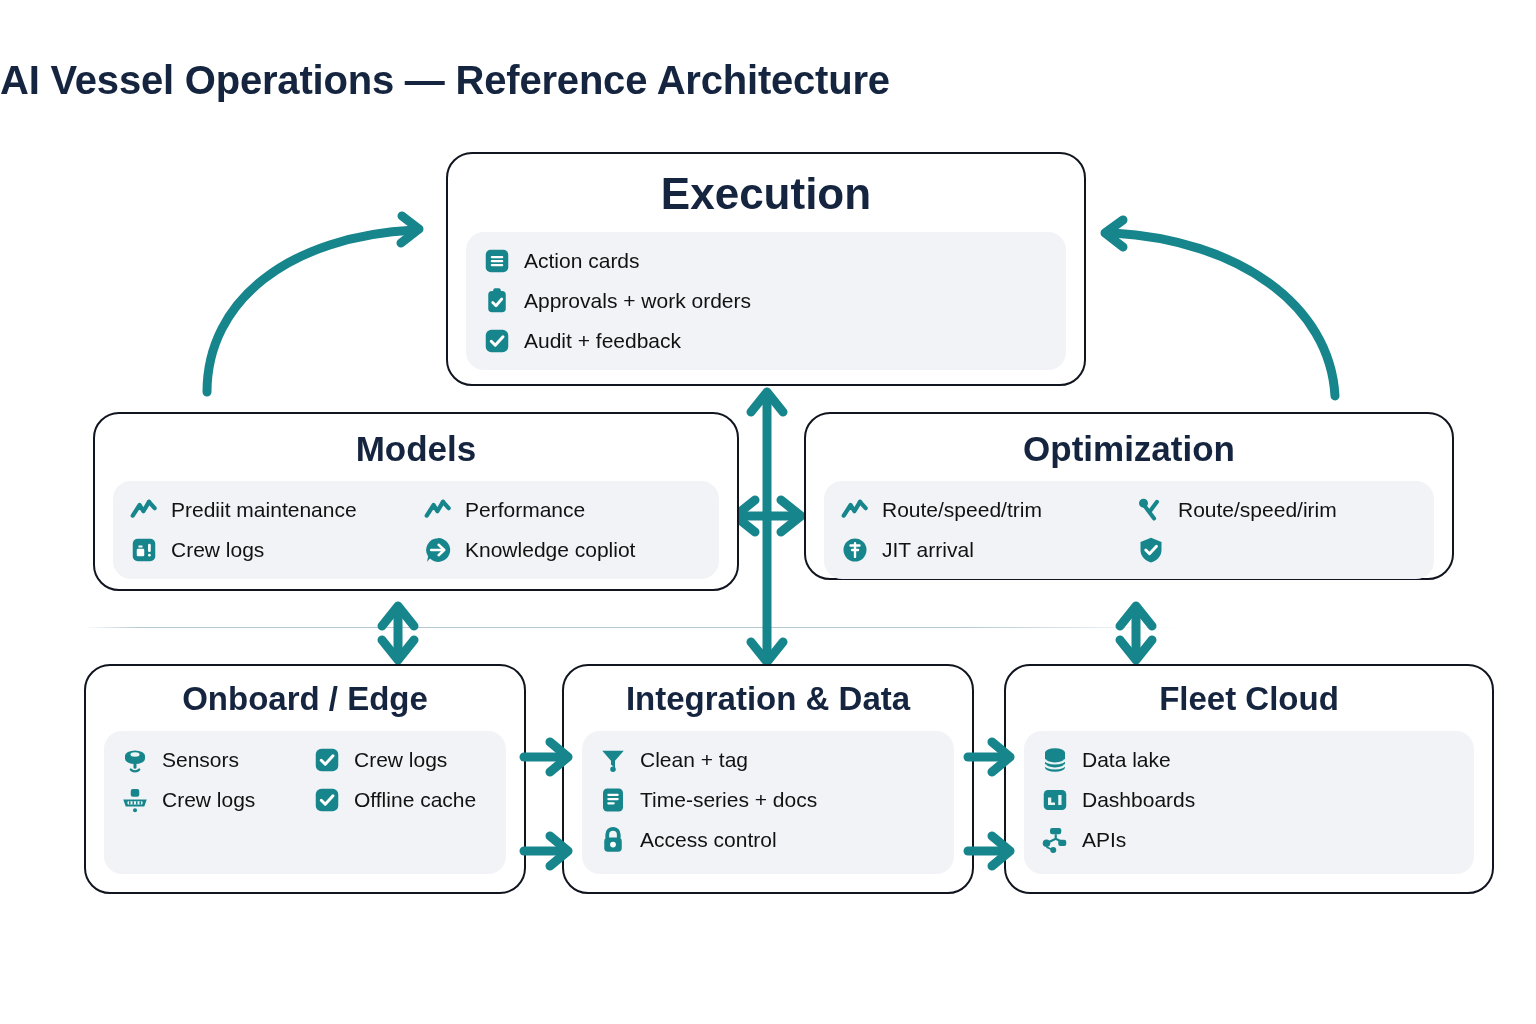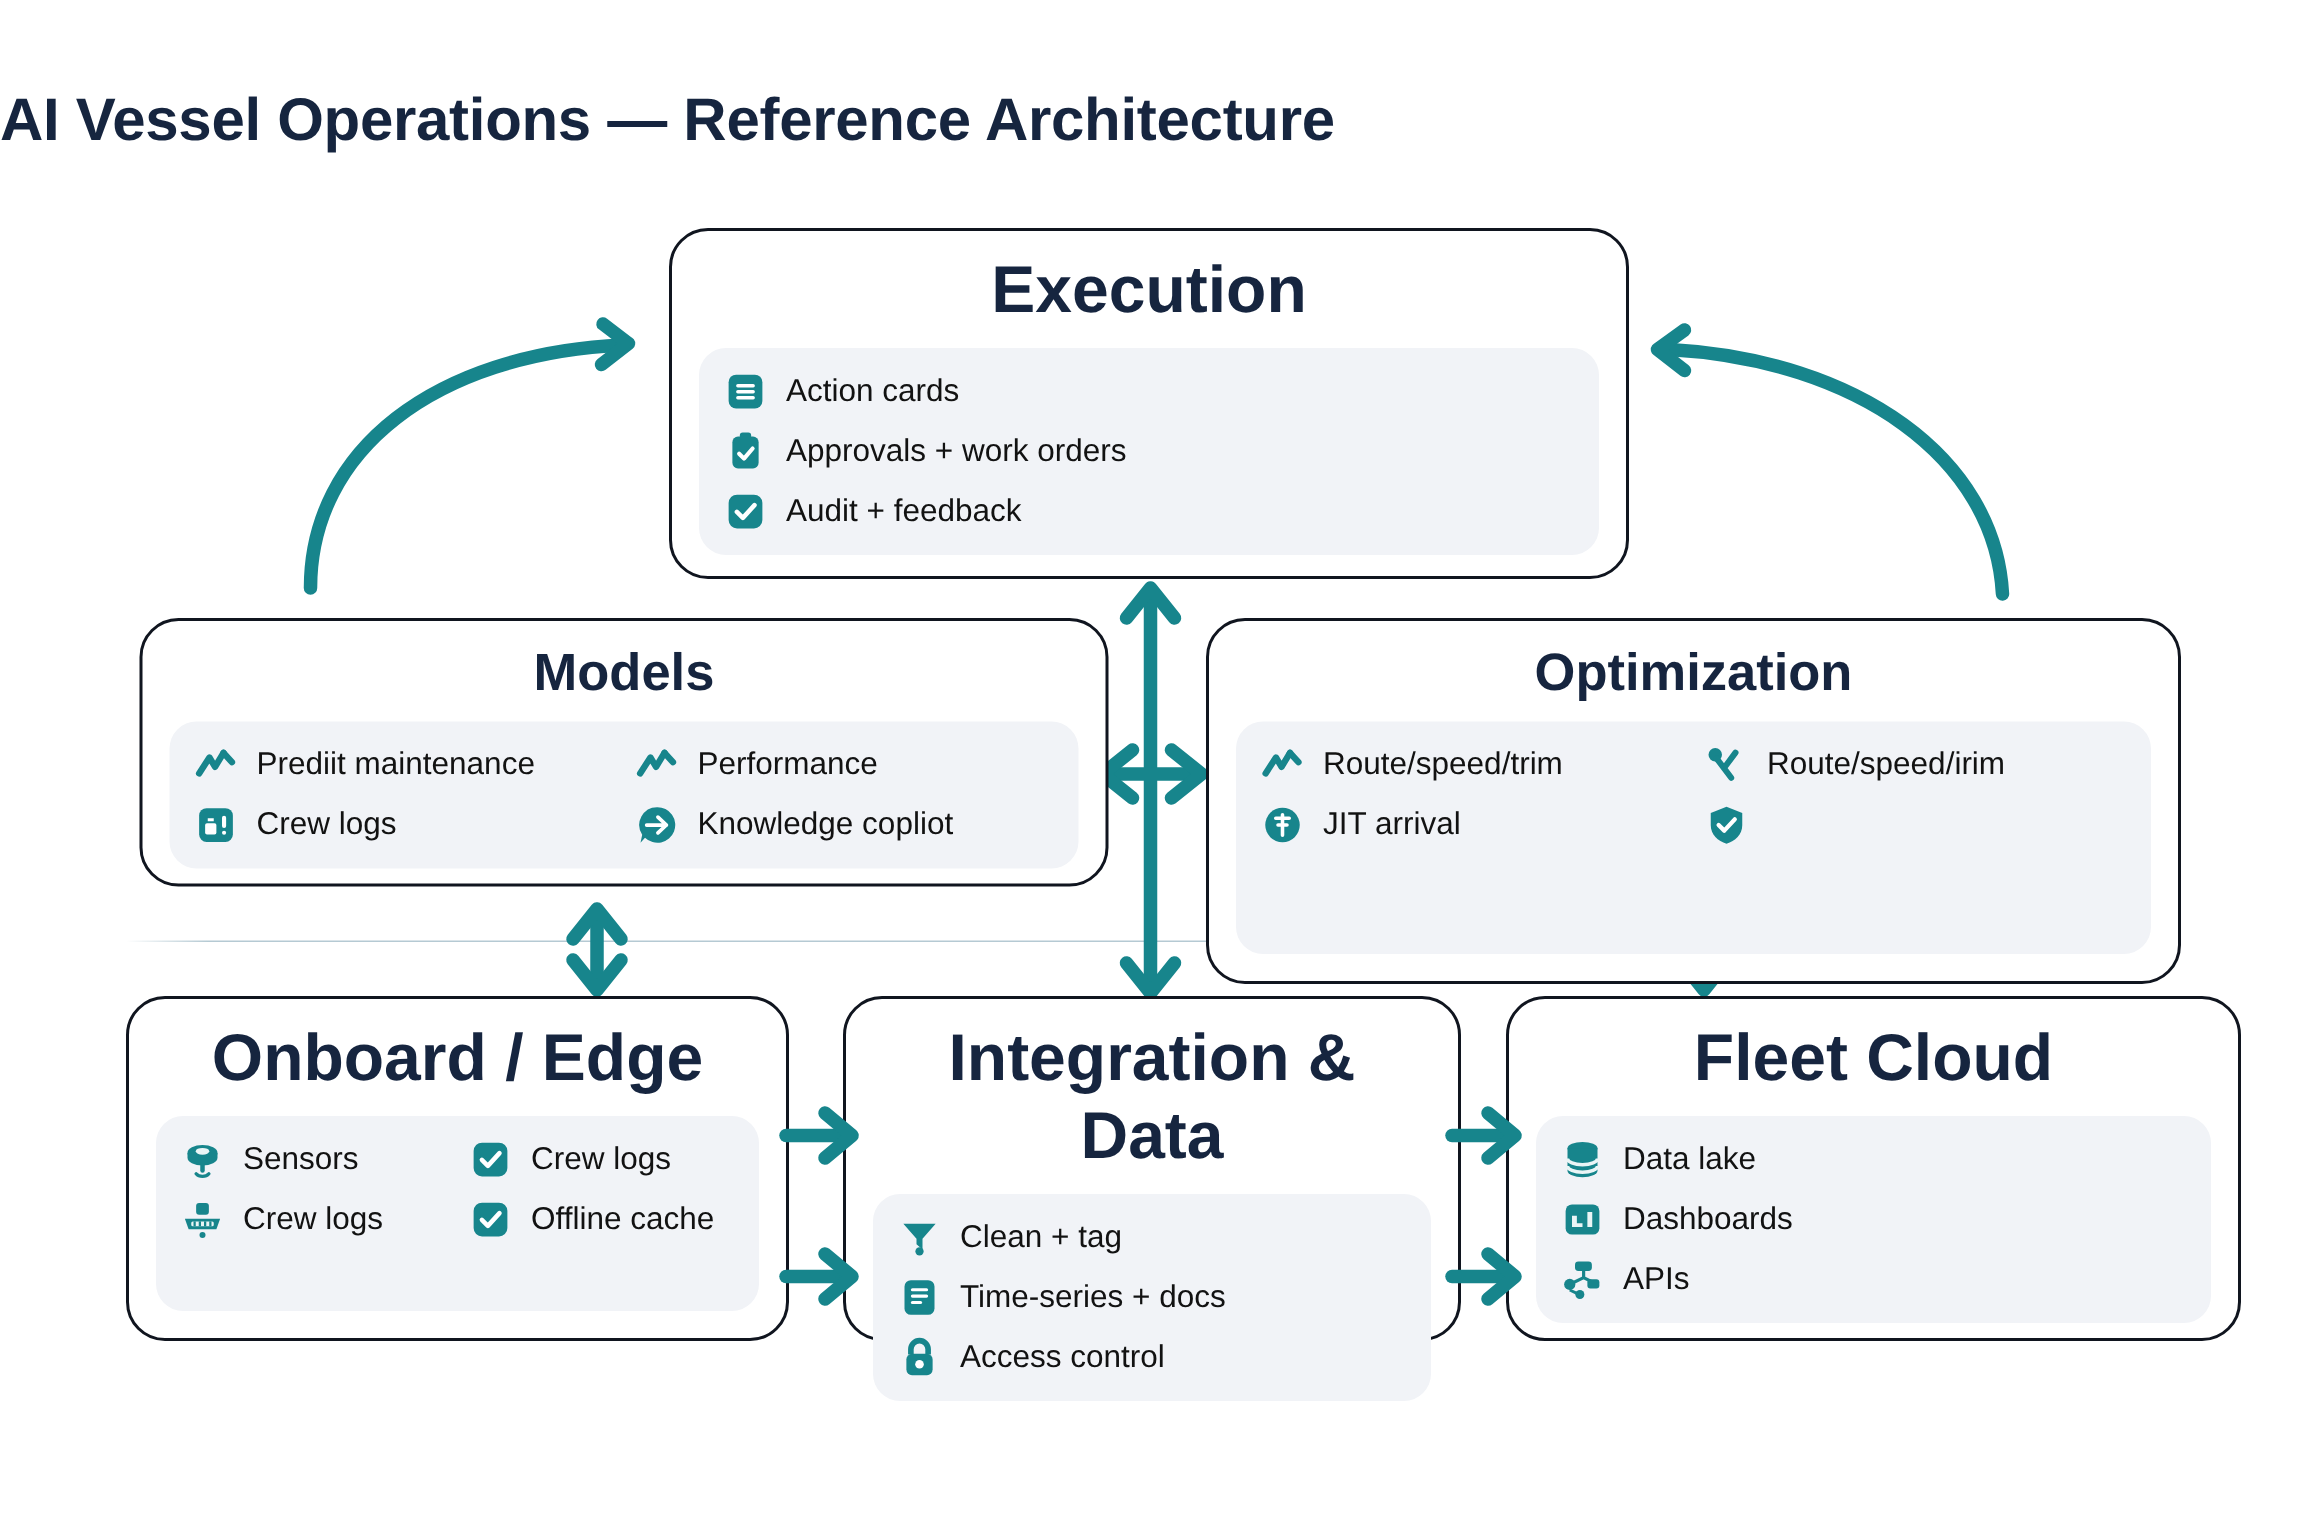--- a/index.html
+++ b/index.html
@@ -36,21 +36,21 @@
     border-radius: 26px;
     padding: 14px 18px 18px 18px;
     display: flex;
     flex-direction: column;
     z-index: 3;
   }
   .box-title {
     text-align: center;
     font-weight: bold;
     color: #16253f;
-    font-size: 44px;
+    font-size: 33px;
     line-height: 1.18;
     margin-bottom: 12px;
   }
   .panel {
     background: #f1f3f7;
     border-radius: 18px;
     flex: 1;
     padding: 14px 16px;
     display: grid;
     align-content: start;
@@ -67,21 +67,21 @@
     color: #121212;
     line-height: 1.25;
     white-space: nowrap;
   }
   .item .ico { flex: 0 0 auto; width: 30px; height: 30px; display: flex; align-items: center; justify-content: center; }
   .item .ico svg { width: 30px; height: 30px; display: block; }
 
   
   #box-execution   { left: 446px;  top: 152px; width: 640px;  height: 234px; }
   #box-models      { left: 93px;   top: 412px; width: 646px;  height: 179px; }
-  #box-optimization{ left: 804px;  top: 412px; width: 650px;  height: 244px; justify-content: center; }
+  #box-optimization{ left: 804px;  top: 412px; width: 650px;  height: 168px; }
   #box-onboard     { left: 84px;   top: 664px; width: 442px;  height: 230px; }
   #box-integration { left: 562px;  top: 664px; width: 412px;  height: 230px; }
   #box-fleet       { left: 1004px; top: 664px; width: 490px;  height: 230px; }
 
   #box-execution .box-title { font-size: 44px; }
   #box-models .box-title, #box-optimization .box-title { font-size: 35px; }
 
   .arrows { position: absolute; inset: 0; z-index: 2; pointer-events: none; }
   .arrows-top { z-index: 4; }
 </style>

